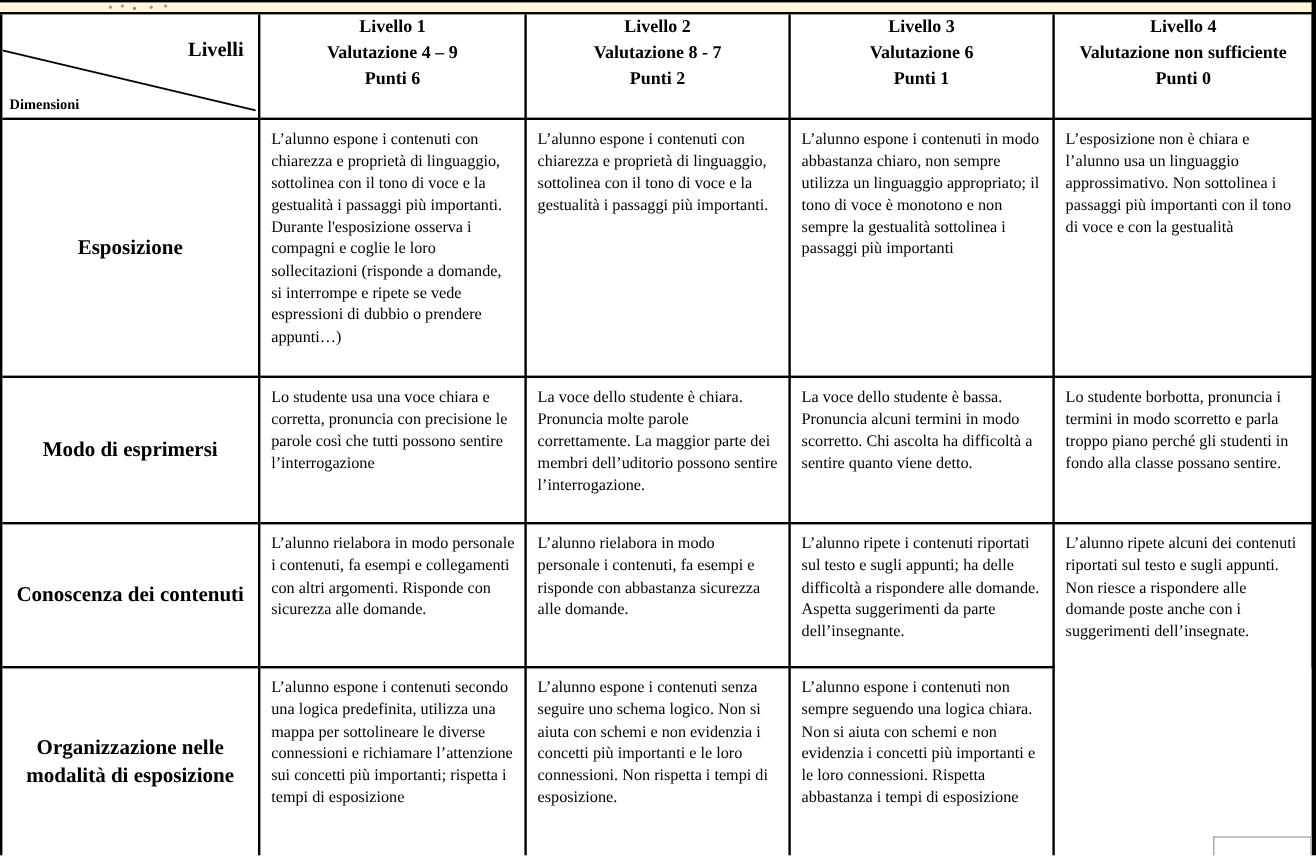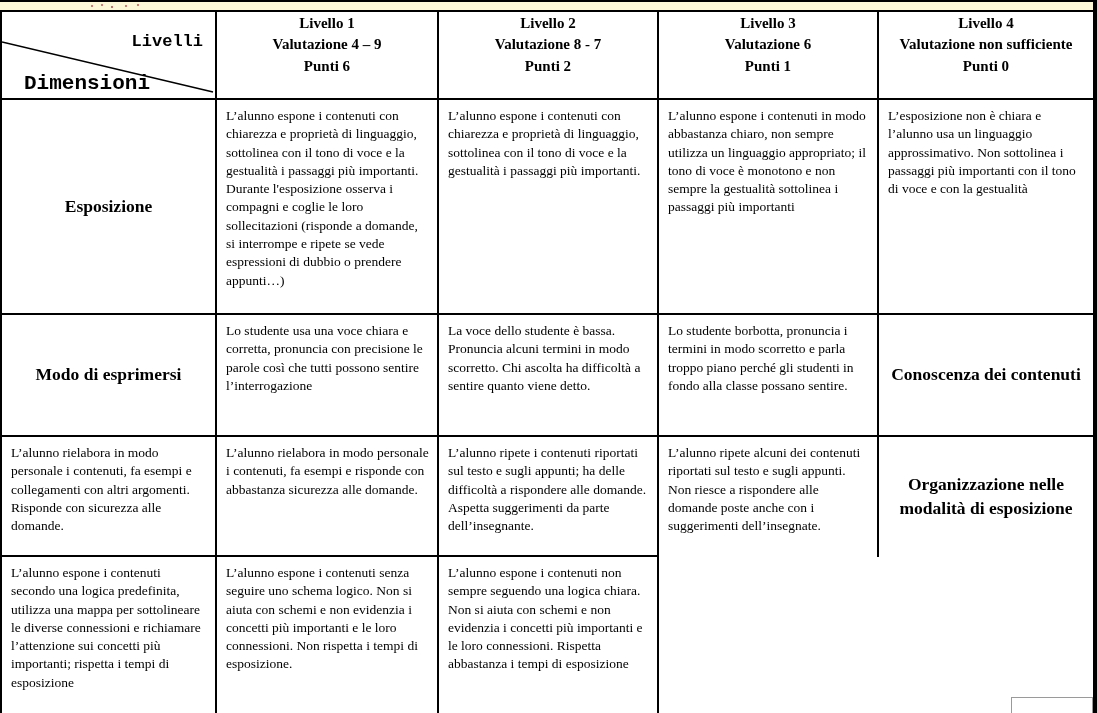--- a/index.html
+++ b/index.html
@@ -43,29 +43,29 @@
     border-bottom: 2px solid #000;
     overflow: hidden;
   }
   .rubric .cell:nth-last-child(-n+5) { border-bottom: none; }
 
   .head {
     font-weight: bold; font-size: 15px; line-height: 1.42;
     text-align: center; padding: 1px 14px 0 14px;
   }
 
-  .corner { position: relative; font-family: Liberation Mono, monospace; }
+  .corner { position: relative; }
   .corner svg { position: absolute; left: 0; top: 0; }
   .corner .lbl-top {
     position: absolute; right: 12px; top: 20px;
     font-weight: bold; font-size: 17px;
   }
   .corner .lbl-bottom {
-    position: absolute; left: 22px; bottom: 3px;
-    font-weight: bold; font-size: 21px; text-align: right;
+    position: absolute; left: 6px; bottom: 3px;
+    font-weight: bold; font-size: 12px; text-align: right;
   }
 
   .dim {
     display: flex; align-items: center; justify-content: center;
     text-align: center; font-weight: bold; font-size: 17.5px; line-height: 1.35;
     padding: 0 0;
   }
   .desc {
     font-size: 13.5px; line-height: 1.355;
     padding: 7px 7px 0 9px;
@@ -116,20 +116,21 @@
   </div>
 
   <div class="cell dim">Esposizione</div>
   <div class="cell desc">L’alunno espone i contenuti con chiarezza e proprietà di linguaggio, sottolinea con il tono di voce e la gestualità i passaggi più importanti. Durante l'esposizione osserva i compagni e coglie le loro sollecitazioni (risponde a domande, si interrompe e ripete se vede espressioni di dubbio o prendere appunti…)</div>
   <div class="cell desc">L’alunno espone i contenuti con chiarezza e proprietà di linguaggio, sottolinea con il tono di voce e la gestualità i passaggi più importanti.</div>
   <div class="cell desc">L’alunno espone i contenuti in modo abbastanza chiaro, non sempre utilizza un linguaggio appropriato; il tono di voce è monotono e non sempre la gestualità sottolinea i passaggi più importanti</div>
   <div class="cell desc">L’esposizione non è chiara e l’alunno usa un linguaggio approssimativo. Non sottolinea i passaggi più importanti con il tono di voce e con la gestualità</div>
 
   <div class="cell dim">Modo di esprimersi</div>
   <div class="cell desc">Lo studente usa una voce chiara e corretta, pronuncia con precisione le parole così che tutti possono sentire l’interrogazione</div>
+  <div class="cell desc">La voce dello studente è chiara. Pronuncia molte parole correttamente. La maggior parte dei membri dell’uditorio possono sentire l’interrogazione.</div>
   <div class="cell desc">La voce dello studente è bassa. Pronuncia alcuni termini in modo scorretto.  Chi ascolta ha difficoltà a sentire quanto viene detto.</div>
   <div class="cell desc">Lo studente borbotta, pronuncia i termini in modo scorretto e parla troppo piano perché gli studenti in fondo alla classe possano sentire.</div>
 
   <div class="cell dim">Conoscenza dei contenuti</div>
   <div class="cell desc">L’alunno rielabora in modo personale i contenuti, fa esempi e collegamenti con altri argomenti. Risponde con sicurezza alle domande.</div>
   <div class="cell desc">L’alunno rielabora in modo personale i contenuti, fa esempi e risponde con abbastanza sicurezza alle domande.</div>
   <div class="cell desc">L’alunno ripete i contenuti riportati sul testo e sugli appunti; ha delle difficoltà a rispondere alle domande. Aspetta suggerimenti da parte dell’insegnante.</div>
   <div class="cell desc">L’alunno ripete alcuni dei contenuti  riportati sul testo e sugli appunti. Non riesce a rispondere alle domande poste anche con i suggerimenti dell’insegnate.</div>
 
   <div class="cell dim">Organizzazione nelle modalità di esposizione</div>

